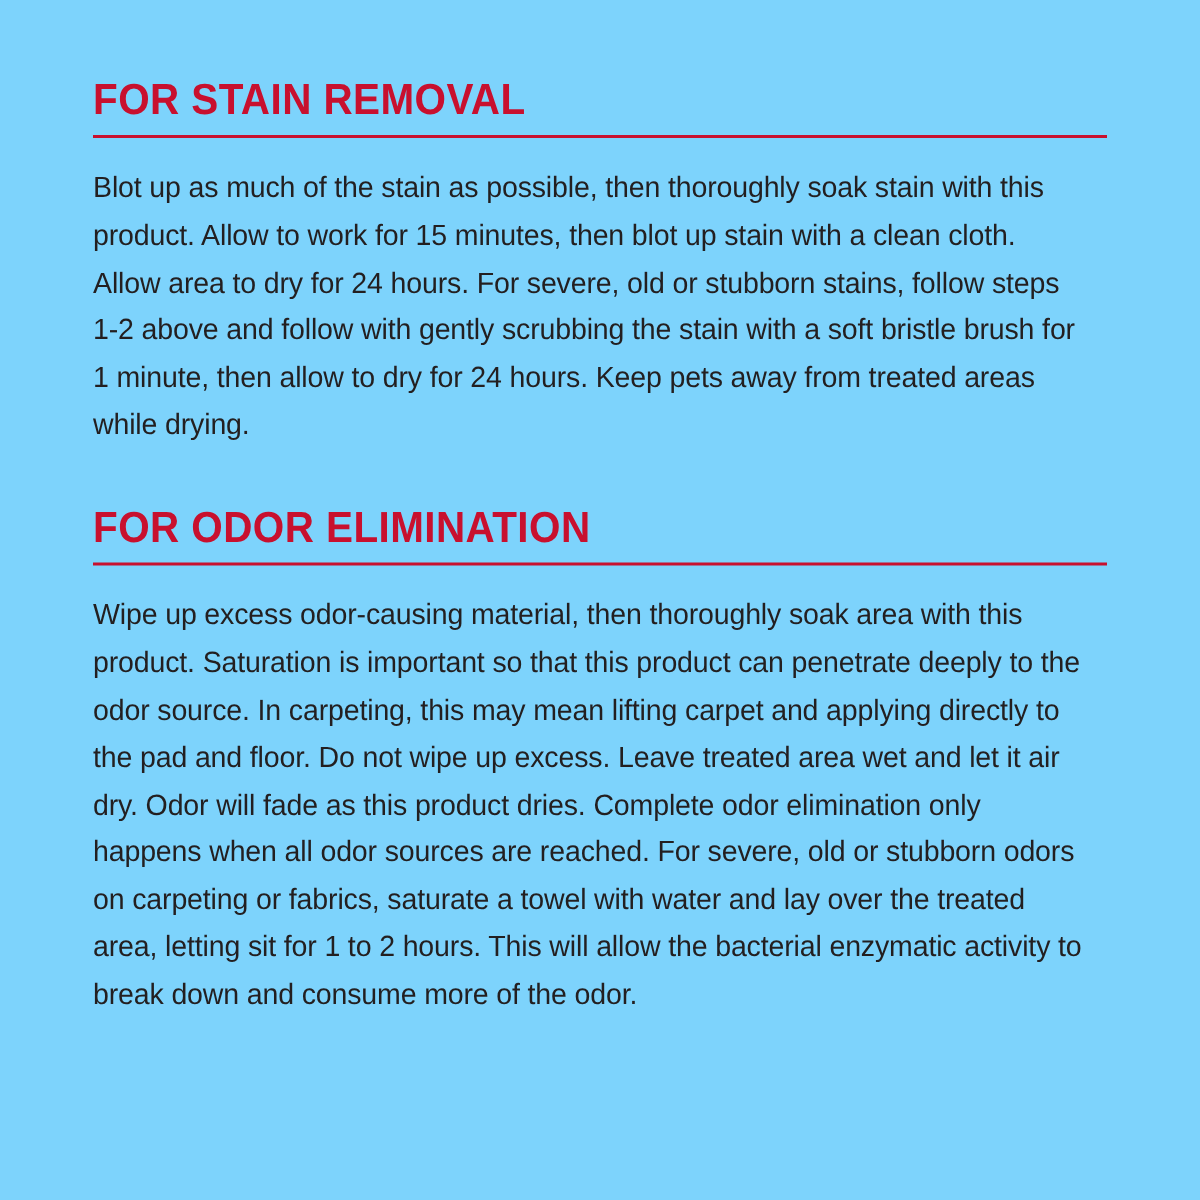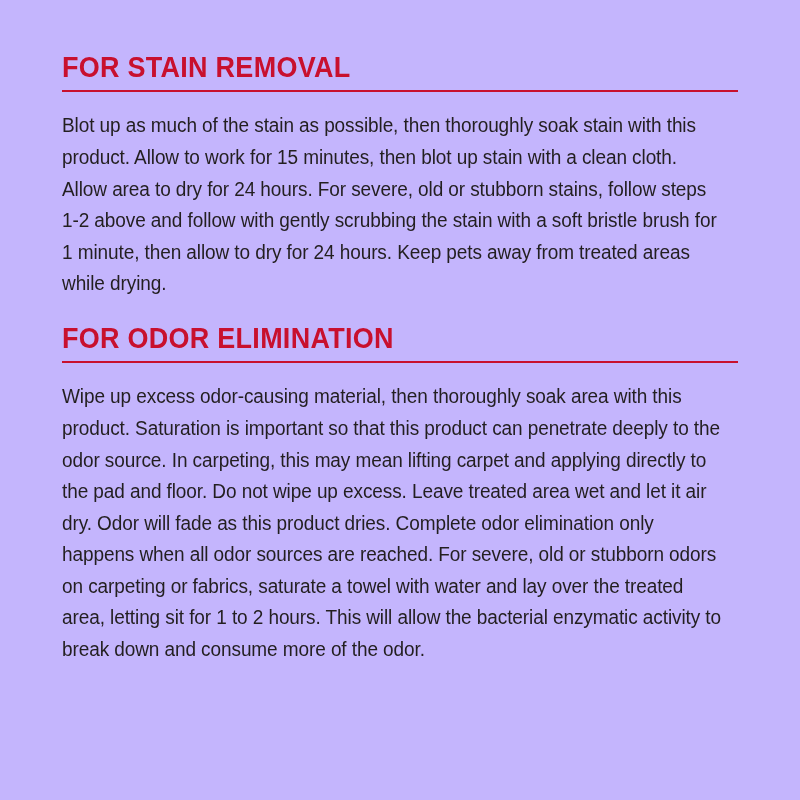--- a/index.html
+++ b/index.html
@@ -12,29 +12,29 @@
     background: #f2f2f0;
     font-family: "Liberation Sans", sans-serif;
     color: #231f20;
     overflow: hidden;
   }
   .page {
     width: 800px;
     height: 800px;
     box-sizing: border-box;
     padding: 52px 62px 40px 62px;
-    background: #c4b5fd;
+    background: #7dd3fc;
     display: flex;
     flex-direction: column;
   }
   .section {
     display: block;
   }
   .section + .section {
-    margin-top: 23px;
+    margin-top: 37px;
   }
   .section-title {
     font-family: "Liberation Sans", sans-serif;
     font-weight: bold;
     font-size: 29px;
     letter-spacing: 0.3px;
     color: #c8102e;
     margin: 0 0 8px 0;
     line-height: 1.05;
     text-transform: uppercase;

